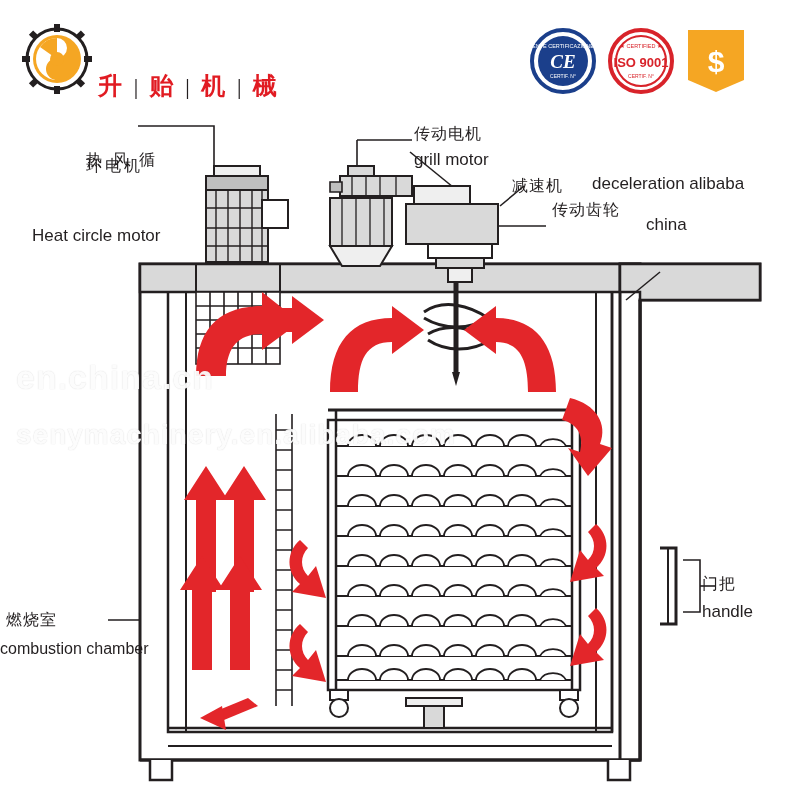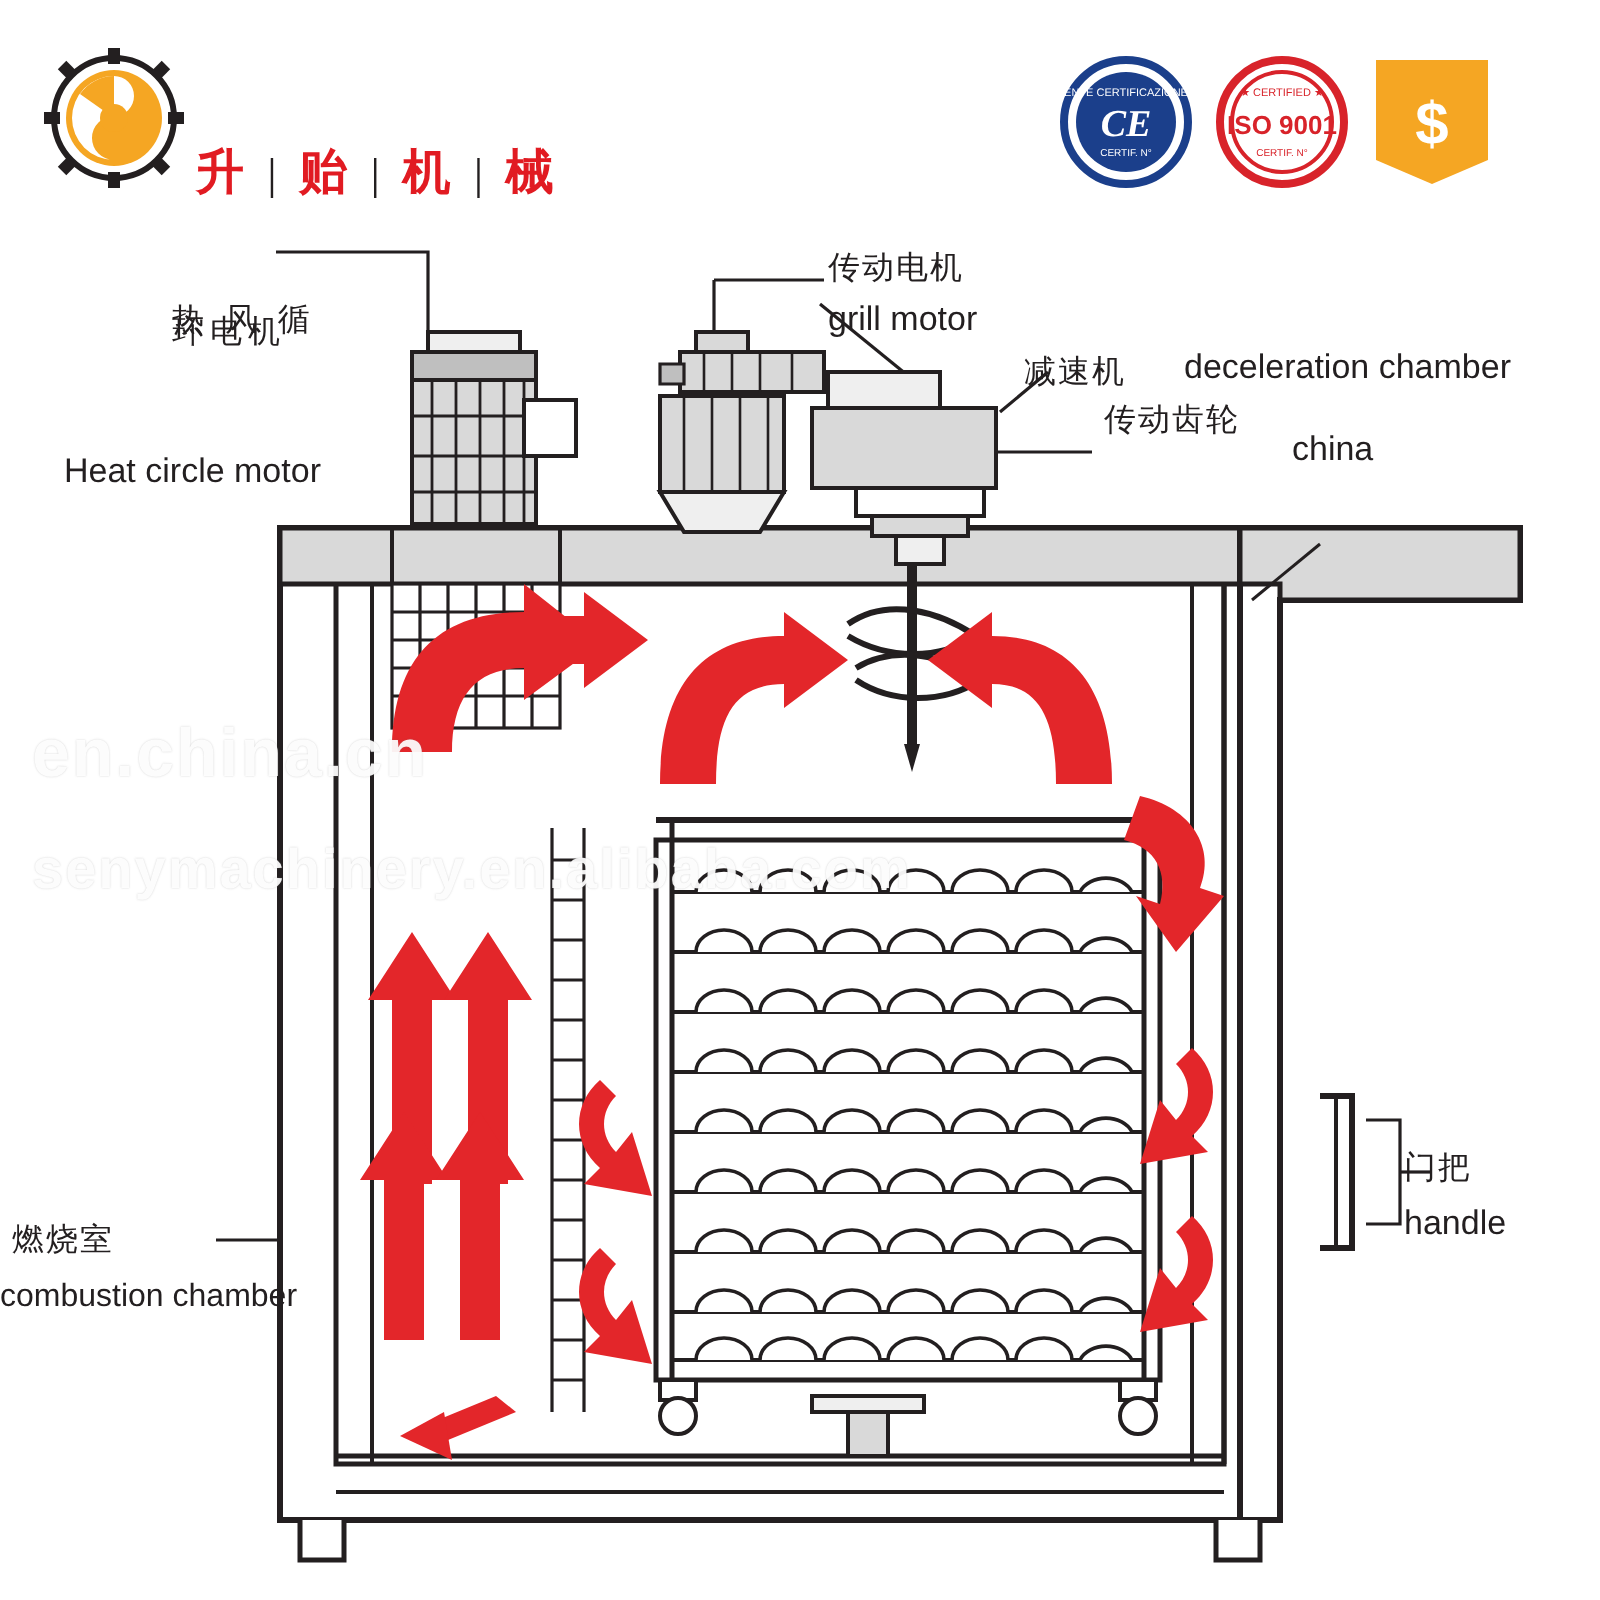--- a/index.html
+++ b/index.html
@@ -302,21 +302,21 @@
   </svg>
 
   <div class="lbl cn" style="left:86px;  top:126px;margin-top:24px;">热 风 循</div>
   <div class="lbl cn" style="left:86px;  top:156px;">环电机</div>
   <div class="lbl en" style="left:32px;  top:182px;margin-top:44px;">Heat circle motor</div>
 
   <div class="lbl cn2" style="left:414px; top:124px;text-align:right;">传动电机</div>
   <div class="lbl en" style="left:414px; top:150px;">grill motor</div>
 
   <div class="lbl cn2" style="left:512px; top:176px;">减速机</div>
-  <div class="lbl en" style="left:592px; top:174px;">deceleration chamber</div>
+  <div class="lbl en" style="left:592px; top:174px;">deceleration alibaba</div>
 
   <div class="lbl cn2" style="left:552px; top:200px;">传动齿轮</div>
   <div class="lbl en" style="left:646px; top:215px;">china</div>
 
   <div class="lbl cn2" style="left:702px; top:574px;">门把</div>
   <div class="lbl en" style="left:702px; top:602px;">handle</div>
 
   <div class="lbl cn2" style="left:6px;   top:610px;">燃烧室</div>
   <div class="lbl en-sm" style="left:0px;  top:640px;">combustion chamber</div>
 

